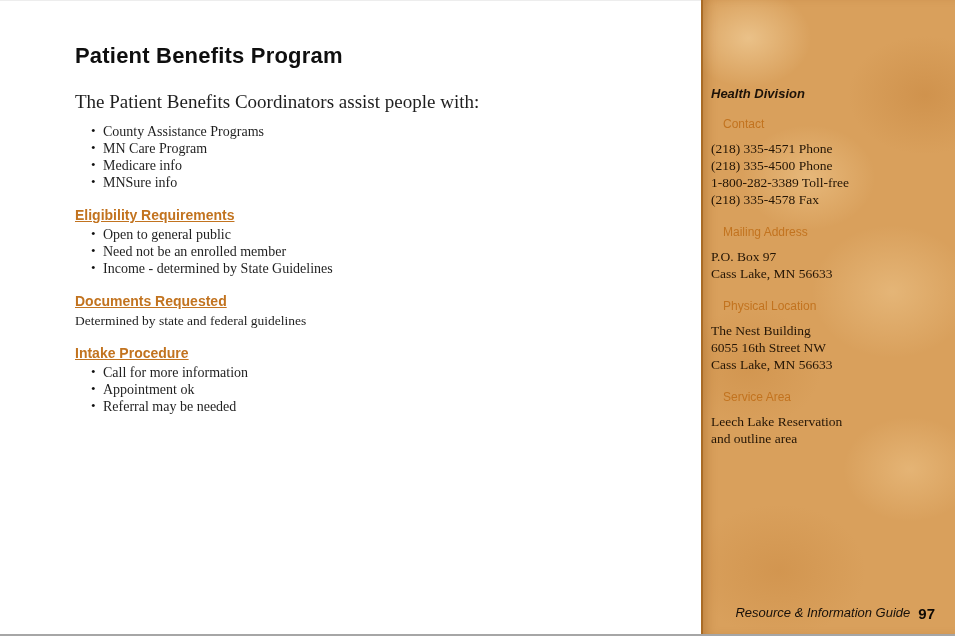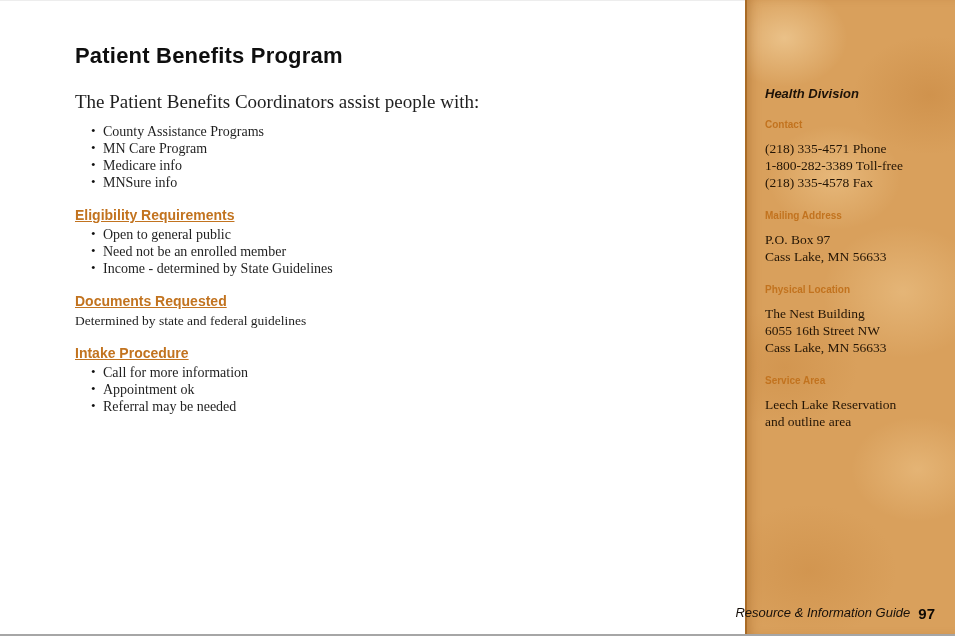--- a/index.html
+++ b/index.html
@@ -55,49 +55,50 @@
   }
   .section ul.bullets { margin-top: 2px; }
   .sec-text {
     font-size: 13.5px; line-height: 17px;
     color: #1f1f1f;
     margin-top: 2px;
   }
 
   
   .sidebar {
-    width: 210px; height: 100%;
+    width: 254px; height: 100%;
     position: relative;
     border-left: 2px solid var(--sidebar-border, #a96b26);
     background-color: var(--sidebar-bg, #d9a05c);
     background-image:
       radial-gradient(ellipse 90px 70px at 18% 6%,  rgba(255,233,190,0.45), transparent 70%),
       radial-gradient(ellipse 110px 85px at 88% 15%, rgba(186,115,42,0.30), transparent 70%),
       radial-gradient(ellipse 95px 75px at 42% 28%, rgba(255,228,178,0.35), transparent 70%),
       radial-gradient(ellipse 115px 95px at 75% 46%, rgba(255,230,182,0.30), transparent 70%),
       radial-gradient(ellipse 105px 85px at 18% 58%, rgba(190,120,45,0.25), transparent 70%),
       radial-gradient(ellipse 95px 75px at 82% 74%, rgba(255,226,175,0.30), transparent 70%),
       radial-gradient(ellipse 125px 95px at 30% 90%, rgba(192,122,48,0.28), transparent 70%);
     box-shadow: inset 8px 0 12px -6px rgba(140,75,15,0.40);
-    padding: 0 10px 0 18px;
+    padding: 0 10px 0 8px;
     color: #241505;
   }
   .division {
     font-family: "Liberation Sans", sans-serif;
     font-weight: bold; font-style: italic;
     font-size: 13px; line-height: 16px;
     color: #1d1208;
     margin-top: 86px;
   }
   .side-heading {
     font-family: "Liberation Sans", sans-serif;
-    font-weight: bold;
-    font-size: 10px; line-height: 17px;
+    font-weight: normal;
+    font-size: 12px; line-height: 17px;
     color: var(--accent, #c2731f);
     margin-top: 16px;
+    margin-left: 12px;
   }
   .side-section.first .side-heading { margin-top: 14px; }
   .side-lines { margin-top: 7px; }
   .side-line { font-size: 13.5px; line-height: 17px; color: #241505; }
   .side-footer {
     position: absolute; right: 20px; bottom: 12px;
     font-family: "Liberation Sans", sans-serif;
     white-space: nowrap;
     display: flex; align-items: flex-start; margin-left: 18px;
   }
@@ -149,20 +150,21 @@
       </div>
     </div>
 
     <aside class="sidebar">
       <div class="division">Health Division</div>
 
       <div class="side-section first">
         <h3 class="side-heading">Contact</h3>
         <div class="side-lines">
           <p class="side-line">(218) 335-4571 Phone</p>
+          <p class="side-line">(218) 335-4500 Phone</p>
           <p class="side-line">1-800-282-3389 Toll-free</p>
           <p class="side-line">(218) 335-4578 Fax</p>
         </div>
       </div>
 
       <div class="side-section">
         <h3 class="side-heading">Mailing Address</h3>
         <div class="side-lines">
           <p class="side-line">P.O. Box 97</p>
           <p class="side-line">Cass Lake, MN 56633</p>

